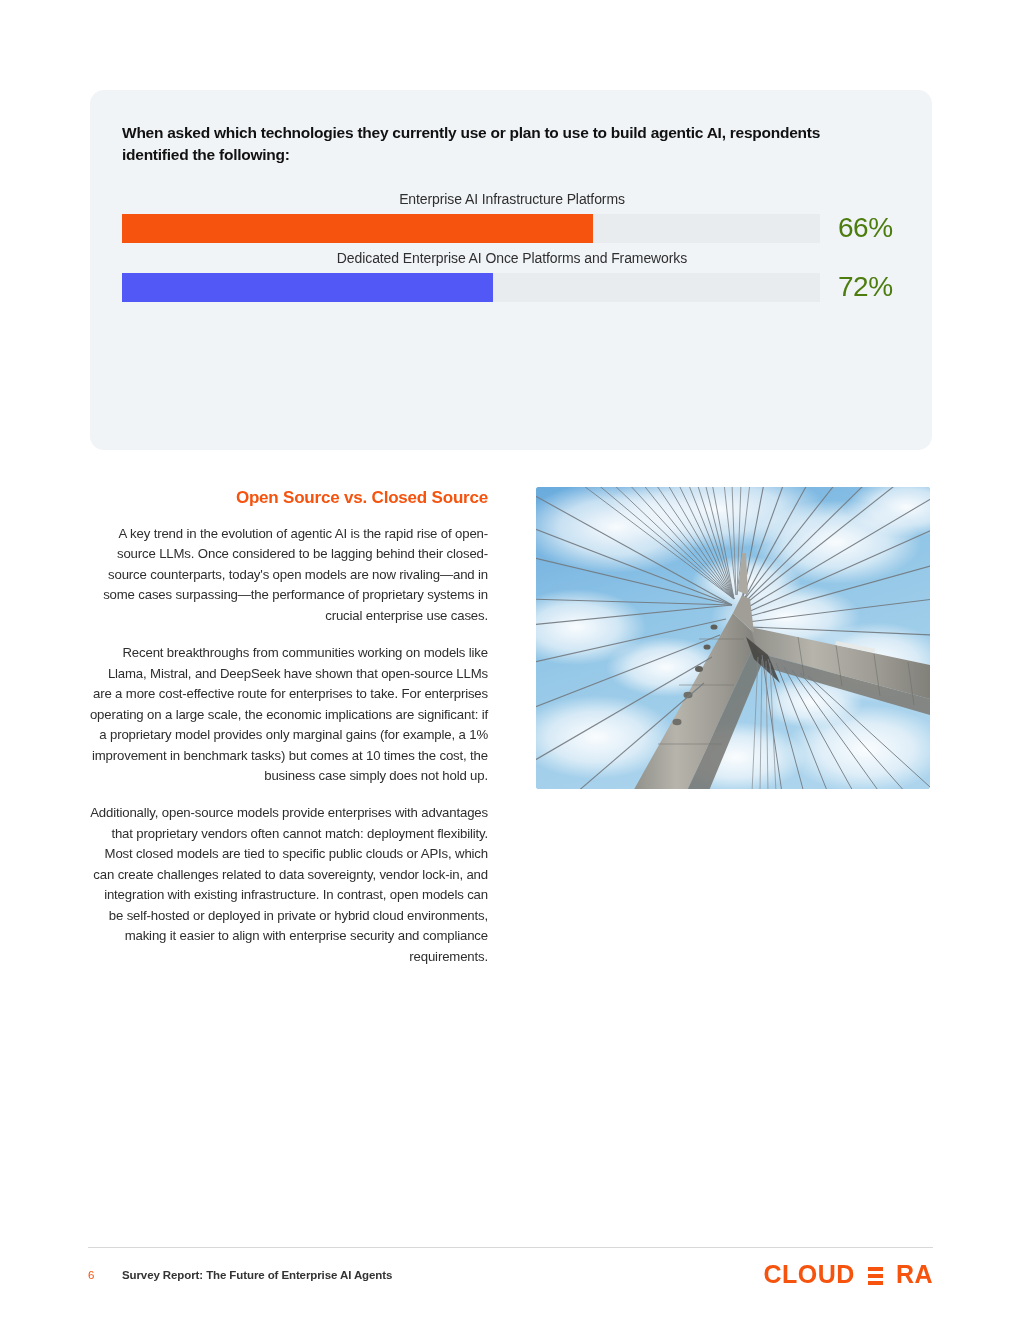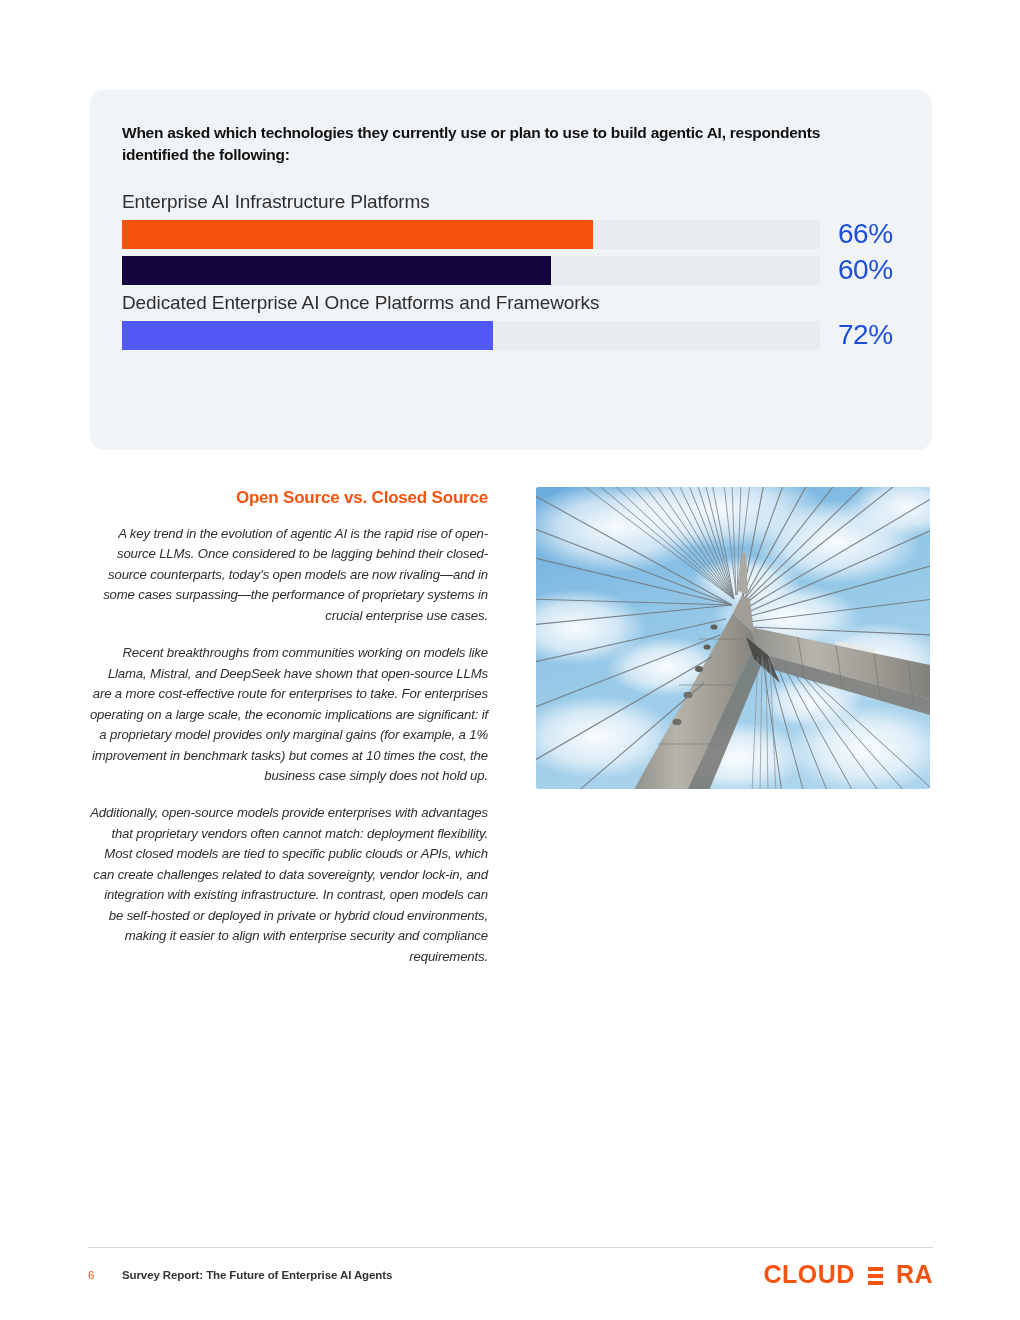--- a/index.html
+++ b/index.html
@@ -32,25 +32,26 @@
     line-height: 1.45;
     letter-spacing: -0.25px;
     color: #111111;
     width: 700px;
     margin-bottom: 24px;
   }
 
   .bar-row { margin-bottom: 7px; }
 
   .bar-label {
-    font-size: 19px;
+    font-size: 14px;
     color: #2f2f2f;
     letter-spacing: -0.1px;
     margin-bottom: 6px;
     line-height: 1.2;
+    text-align: center;
   }
 
   .bar-line {
     display: flex;
     align-items: center;
   }
 
   .bar-track {
     position: relative;
     width: 698px;
@@ -62,21 +63,21 @@
   .bar-fill {
     position: absolute;
     left: 0;
     top: 0;
     bottom: 0;
   }
 
   .bar-value {
     font-size: 28px;
     font-weight: 400;
-    color: #1d4ed8;
+    color: #4d7c0f;
     margin-left: 18px;
     letter-spacing: -0.5px;
     line-height: 1;
   }
 
   
   .content {
     position: absolute;
     left: 88px;
     top: 488px;
@@ -91,21 +92,20 @@
     letter-spacing: -0.2px;
     margin-bottom: 16px;
   }
 
   .content p {
     font-size: 13.2px;
     line-height: 1.55;
     color: #2e2e2e;
     letter-spacing: -0.15px;
     margin-bottom: 17px;
-    font-style: italic;
   }
 
   
   .photo {
     position: absolute;
     left: 536px;
     top: 487px;
     width: 394px;
     height: 302px;
     border-radius: 3px;
@@ -181,26 +181,20 @@
     <div class="bar-label">Enterprise AI Infrastructure Platforms</div>
     <div class="bar-line">
       <div class="bar-track">
         <div class="bar-fill" style="width:67.5%;background:#F5530E;"></div>
       </div>
       <div class="bar-value">66%</div>
     </div>
   </div>
 
   <div class="bar-row">
-    <div class="bar-line">
-      <div class="bar-track">
-        <div class="bar-fill" style="width:61.5%;background:#14053F;"></div>
-      </div>
-      <div class="bar-value">60%</div>
-    </div>
   </div>
 
   <div class="bar-row">
     <div class="bar-label">Dedicated Enterprise AI Once Platforms and Frameworks</div>
     <div class="bar-line">
       <div class="bar-track">
         <div class="bar-fill" style="width:53.2%;background:#5258F5;"></div>
       </div>
       <div class="bar-value">72%</div>
     </div>

